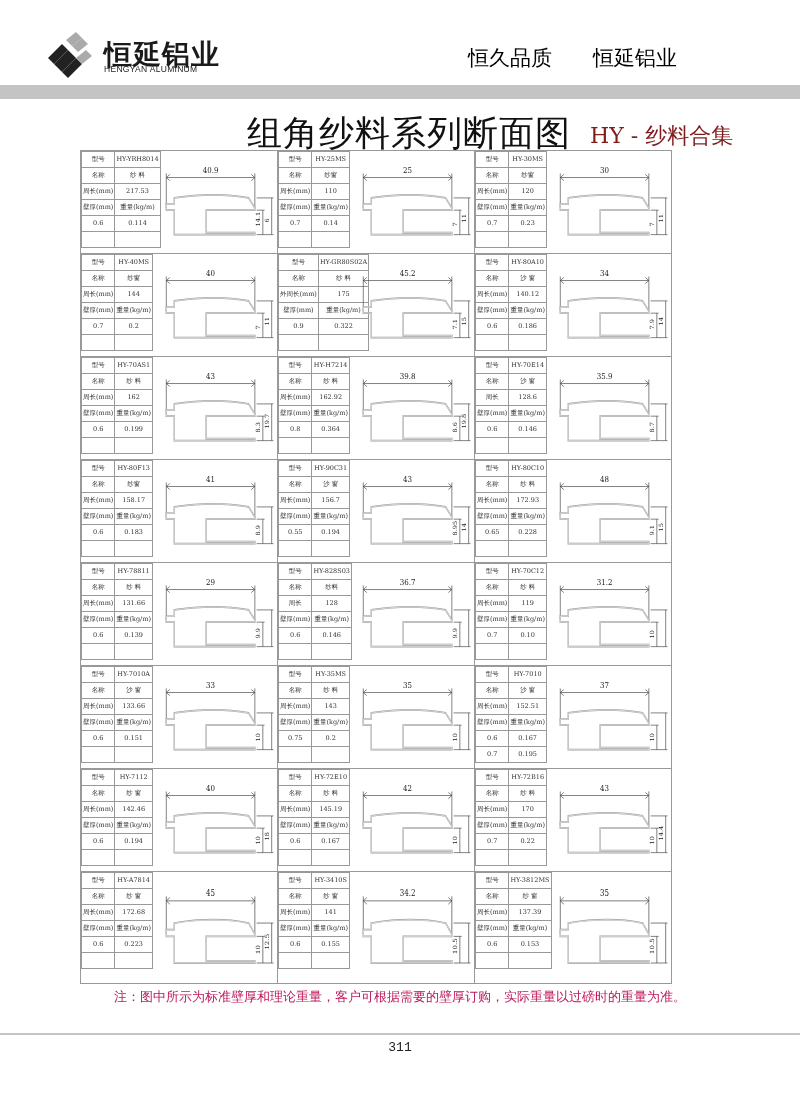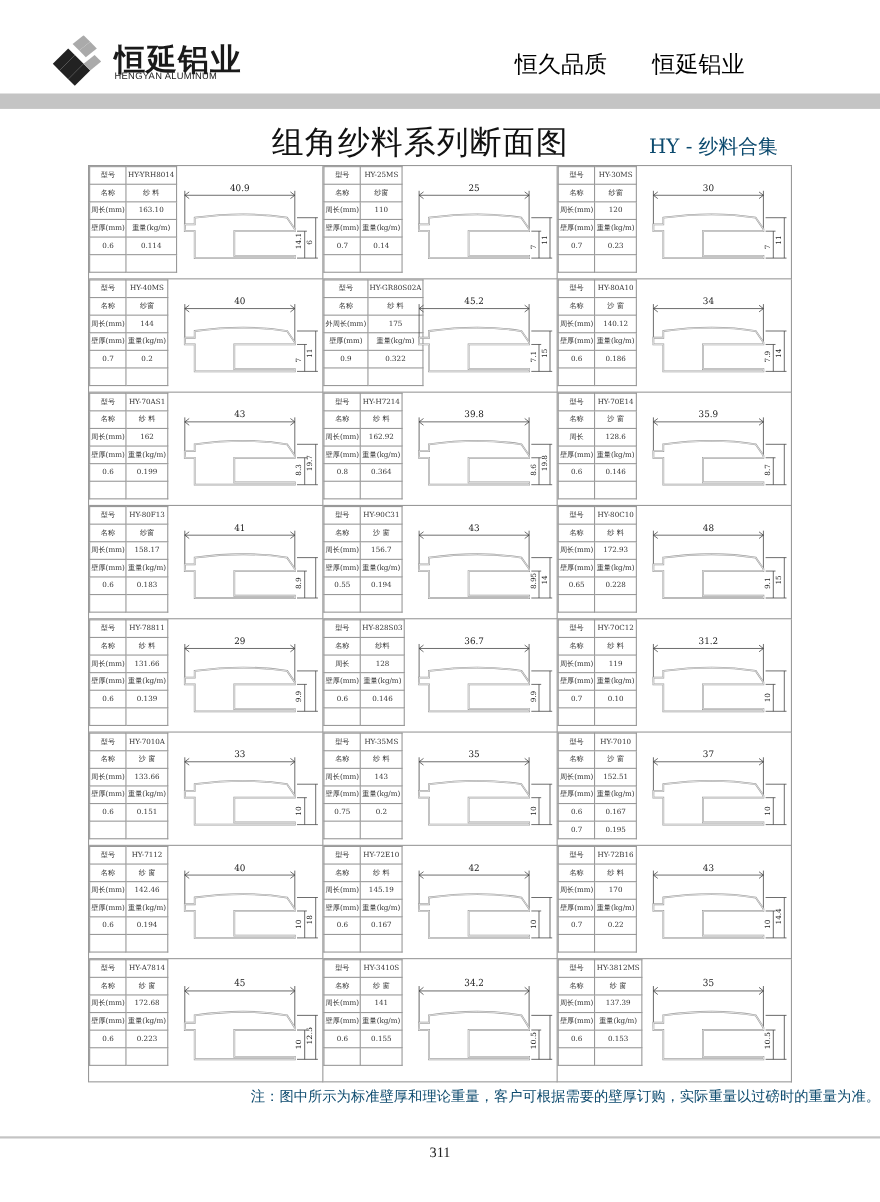--- a/index.html
+++ b/index.html
@@ -4,35 +4,35 @@
 <style>
   * { margin:0; padding:0; box-sizing:border-box; }
   body { width:800px; height:1093px; background:#fff; font-family:"DejaVu Sans", sans-serif; color:#222; position:relative; overflow:hidden; }
   .header { position:absolute; left:0; top:0; width:800px; height:84px;padding-left:26px; }
   .logo { position:absolute; left:46px; top:32px; width:50px; height:48px; }
   .brand-cn { position:absolute; left:104px; top:36px; font-size:28px; font-weight:bold; color:#1a1a1a; letter-spacing:1px; }
   .brand-en { position:absolute; left:104px; top:64px; font-size:8.5px; color:#222; letter-spacing:0.3px; font-family:"Liberation Sans", sans-serif;text-align:center; }
   .slogan { position:absolute; top:44px; font-size:21px; color:#000000; }
   .slogan.s1 { left:468px; } .slogan.s2 { left:593px; }
   .band { position:absolute; left:0; top:85px; width:800px; height:14px; background:#c4c4c4; }
-  .title { position:absolute; left:247px; top:110px; font-size:29px; color:#111; letter-spacing:1px; }
-  .subtitle { position:absolute; left:590px; top:121px; font-size:18px; color:#0c4a6e; font-family:"DejaVu Serif", serif; }
-  .grid { position:absolute; left:80px; top:150px; width:640px; border-top:1px solid #999; border-left:1px solid #999; }
+  .title { position:absolute; left:247px; top:110px; font-size:35px; color:#111; letter-spacing:1px; }
+  .subtitle { position:absolute; left:590px; top:121px; font-size:22px; color:#7f1d1d; font-family:"DejaVu Serif", serif; }
+  .grid { position:absolute; left:80px; top:150px; width:592px; border-top:1px solid #999; border-left:1px solid #999; }
   .row { display:flex; height:103px; }
   .row.last { height:112px; }
   .cell { width:213.3px; height:100%; border-right:1px solid #999; border-bottom:1px solid #999; position:relative; }
   .spec { position:absolute; left:0; top:0; width:70px; border-collapse:collapse; font-family:"DejaVu Serif", serif; }
   .spec td { border:1px solid #999; height:16px; font-size:6.5px; text-align:center; color:#333; line-height:1; padding:0 1px; white-space:nowrap; overflow:hidden; }
   .spec td.k { width:22px; }
   .spec td.v { width:48px; }
   .drawing { position:absolute; left:72px; top:0; right:0; bottom:0; }
   .drawing svg { width:100%; height:100%; }
-  .note { position:absolute; left:0; width:800px; top:988px; text-align:right; font-size:13px; color:#0c4a6e; }
+  .note { position:absolute; left:0; width:800px; top:988px; text-align:center; font-size:13px; color:#be185d; }
   .foot-line { position:absolute; left:0; top:1033px; width:800px; height:2px; background:#c4c4c4; }
-  .page-no { position:absolute; left:0; width:800px; top:1040px; text-align:center; font-size:13px; color:#222; font-family:Liberation Serif, serif; }
+  .page-no { position:absolute; left:0; width:800px; top:1040px; text-align:center; font-size:13px; color:#222; font-family:Liberation Mono, monospace; }
 </style>
 </head>
 <body>
 
 <div class="header">
   <svg class="logo" viewBox="0 0 50 48">
     <polygon points="2,26 16,12 22,18 8,32" fill="#222"></polygon>
     <polygon points="8,32 22,18 30,26 16,40" fill="#222"></polygon>
     <polygon points="16,40 30,26 36,32 22,46" fill="#222"></polygon>
     <polygon points="20,8 30,0 36,6 26,14" fill="#aaa"></polygon>
@@ -57,21 +57,21 @@
             <tr>
               <td class="k">型号</td>
               <td class="v">HY-YRH8014</td>
             </tr>
           <tr>
               <td class="k">名称</td>
               <td class="v">纱 料</td>
             </tr>
           <tr>
               <td class="k">周长(mm)</td>
-              <td class="v">163.10</td>
+              <td class="v">217.53</td>
             </tr>
           <tr>
               <td class="k">壁厚(mm)</td>
               <td class="v">重量(kg/m)</td>
             </tr>
           <tr>
               <td class="k">0.6</td>
               <td class="v">0.114</td>
             </tr>
           <tr>

